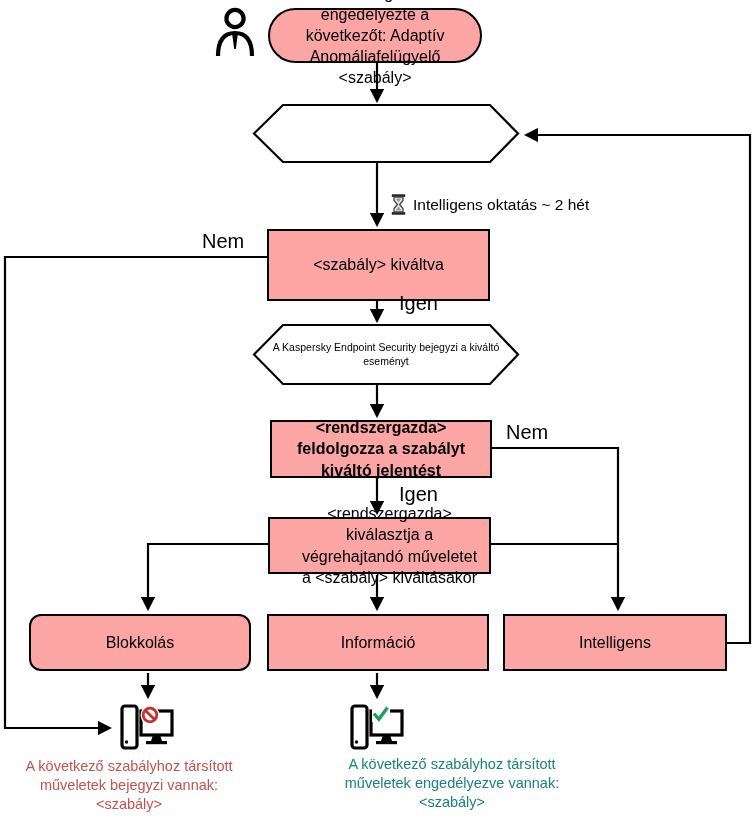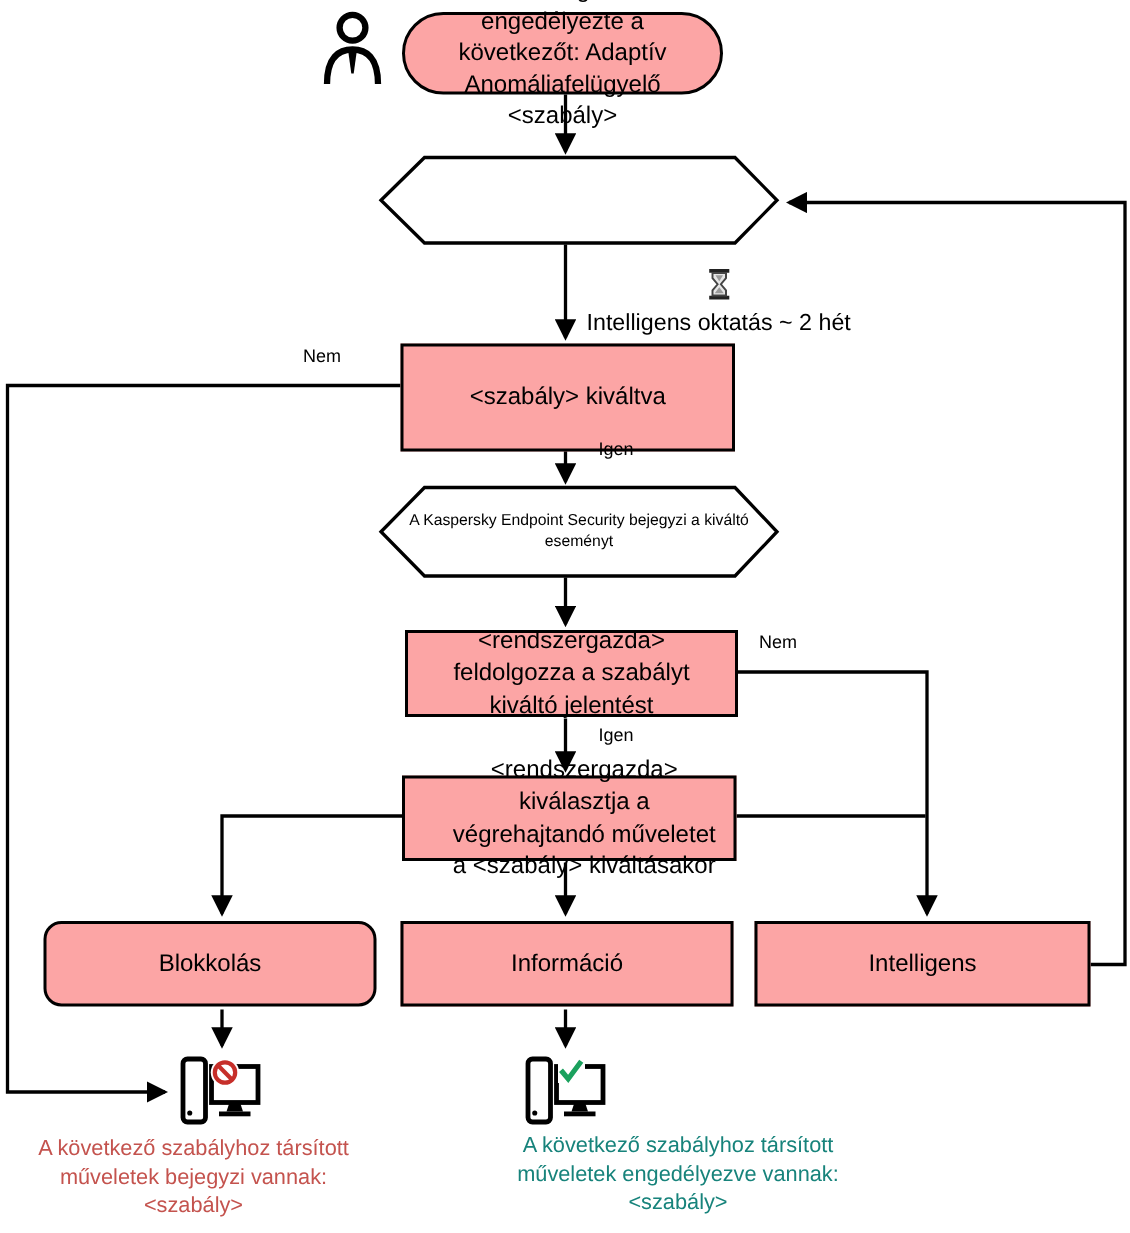--- a/index.html
+++ b/index.html
@@ -34,21 +34,21 @@
     display: flex;
     align-items: center;
     justify-content: center;
     text-align: center;
     font-size: 10.5px;
     line-height: 1.32;
   }
   .edge-label {
     position: absolute;
     z-index: 2;
-    font-size: 12px;
+    font-size: 20px;
     white-space: nowrap;
   }
   .wait-label {
     position: absolute;
     z-index: 2;
     display: flex;
     align-items: center;
     gap: 7px;
     font-size: 15.5px;
     white-space: nowrap;
@@ -100,21 +100,21 @@
       <path d="M3 49 C3 31 11 26 20 26 C29 26 37 31 37 49" fill="none" stroke="#000" stroke-width="4.2"></path>
       <path d="M17 26 h6 l-2.2 16 h-1.6 z" fill="#000"></path>
     </svg>
   </span>
 
   <div class="node stadium" style="left:268px; top:8px; width:214px; height:55px;">
     <span>&lt;rendszergazda&gt; engedélyezte a következőt: Adaptív Anomáliafelügyelő &lt;szabály&gt;</span>
   </div>
 
 
-  <div class="wait-label" style="left:391px; top:179px;flex-direction:column;">
+  <div class="wait-label" style="left:391px; top:194px;">
     <span style="line-height:0;">
       <svg width="15" height="21" viewBox="0 0 15 21">
         <line x1="0.8" y1="1.6" x2="14.2" y2="1.6" stroke="#222" stroke-width="2.6"></line>
         <line x1="0.8" y1="19.4" x2="14.2" y2="19.4" stroke="#222" stroke-width="2.6"></line>
         <path d="M3 3 h9 v3.4 L8.6 10.5 L12 14.6 V18 H3 v-3.4 L6.4 10.5 L3 6.4 z" fill="#e6e6e6" stroke="#444" stroke-width="1.3"></path>
         <path d="M5 4.5 h5 L7.5 8.5 z" fill="#9a9a9a"></path>
         <path d="M7.5 12.5 L10.5 16.5 h-6 z" fill="#9a9a9a"></path>
       </svg>
     </span>
     <span>Intelligens oktatás ~ 2 hét</span>
@@ -128,21 +128,21 @@
     <span>Nem</span>
   </div>
   <div class="edge-label" style="left:399px; top:292px;">
     <span>Igen</span>
   </div>
 
   <div class="hexlabel" style="left:262px; top:326px; width:248px; height:57px;">
     <span>A Kaspersky Endpoint Security bejegyzi a kiváltó eseményt</span>
   </div>
 
-  <div class="node" style="left:270px; top:420px; width:222px; height:58px;">
+  <div class="node" style="left:270px; top:420px; width:222px; height:58px;font-weight:bold;">
     <span>&lt;rendszergazda&gt; feldolgozza a szabályt kiváltó jelentést</span>
   </div>
 
   <div class="edge-label" style="left:506px; top:421px;">
     <span>Nem</span>
   </div>
   <div class="edge-label" style="left:399px; top:483px;">
     <span>Igen</span>
   </div>
 

